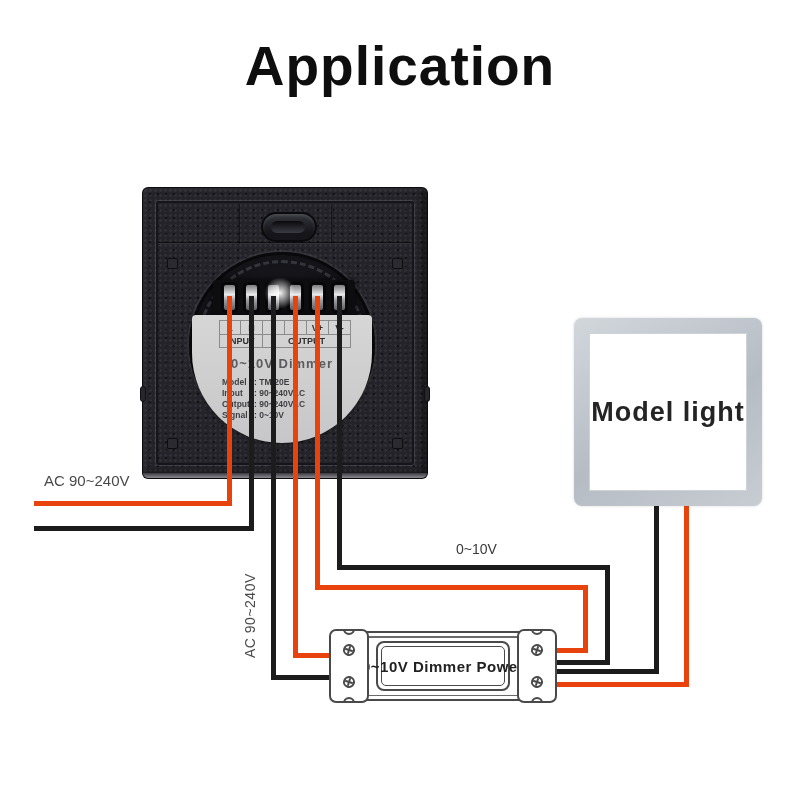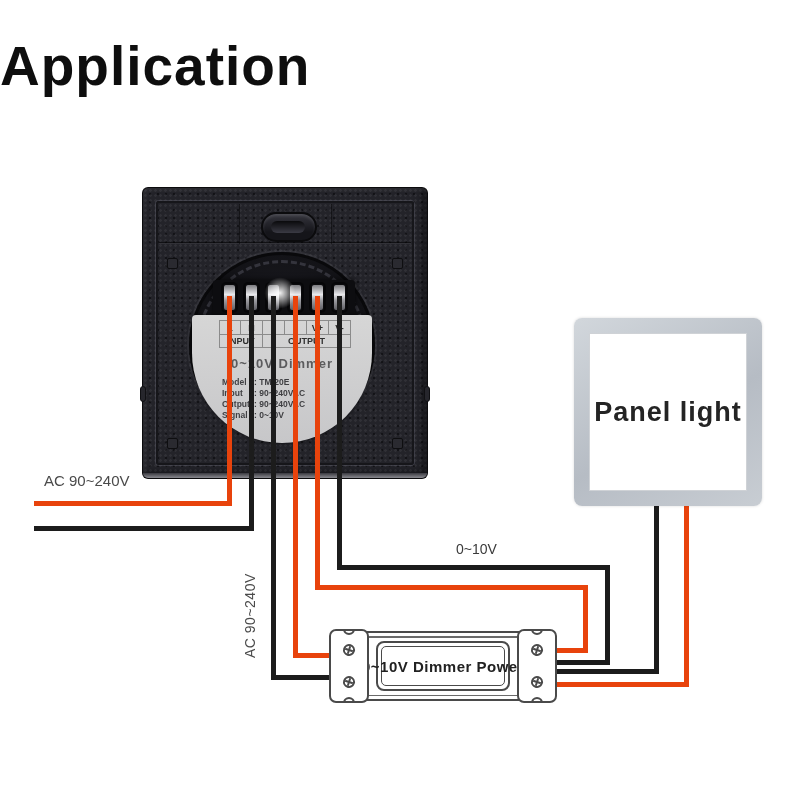--- a/index.html
+++ b/index.html
@@ -1,21 +1,21 @@
 <!DOCTYPE html>
 <html><head>
 <meta charset="utf-8">
 <style>
   html,body{margin:0;padding:0;background:#ffffff;}
   *{box-sizing:border-box;}
   #canvas{position:relative;width:800px;height:800px;background:#ffffff;overflow:hidden;
           font-family:"Liberation Sans", sans-serif;}
 
   
-  .title{position:absolute;left:0;top:34px;width:800px;
+  .title{position:absolute;left:0;top:34px;width:800px;text-align:center;
          font-size:55px;font-weight:bold;color:#0e0e0e;letter-spacing:1px;}
 
   
   .switch{position:absolute;left:143px;top:188px;width:284px;height:290px;
           background-color:#232329;border-radius:5px;
           background-image:
             radial-gradient(rgba(255,255,255,0.06) 1px, transparent 1.6px),
             radial-gradient(rgba(0,0,0,0.45) 1px, transparent 1.6px);
           background-size:5px 5px,8px 8px;background-position:0 0,3px 2px;
           box-shadow:inset 2px 2px 5px rgba(255,255,255,0.07),
@@ -196,21 +196,21 @@
   <div class="wire wb" style="left:556px;top:669px;width:103px;height:5px;"></div>
   <div class="wire wo" style="left:684px;top:505px;width:5px;height:182px;"></div>
   <div class="wire wo" style="left:556px;top:682px;width:133px;height:5px;"></div>
 
   <div class="wlabel" style="left:44px;top:472px;">AC 90~240V</div>
   <div class="wlabel-small" style="left:456px;top:541px;">0~10V</div>
   <div class="vlabel" style="left:242px;top:568px;height:90px;">AC 90~240V</div>
 
   <div class="panel">
     <div class="panel-inner">
-      <span class="panel-text">Panel light</span>
+      <span class="panel-text">Model light</span>
     </div>
   </div>
 
   <div class="dp">
     <div class="dp-body">
       <div class="dp-plate">
         <div class="dp-plate-inner">
           <span class="dp-text">0~10V Dimmer Power</span>
         </div>
       </div>

